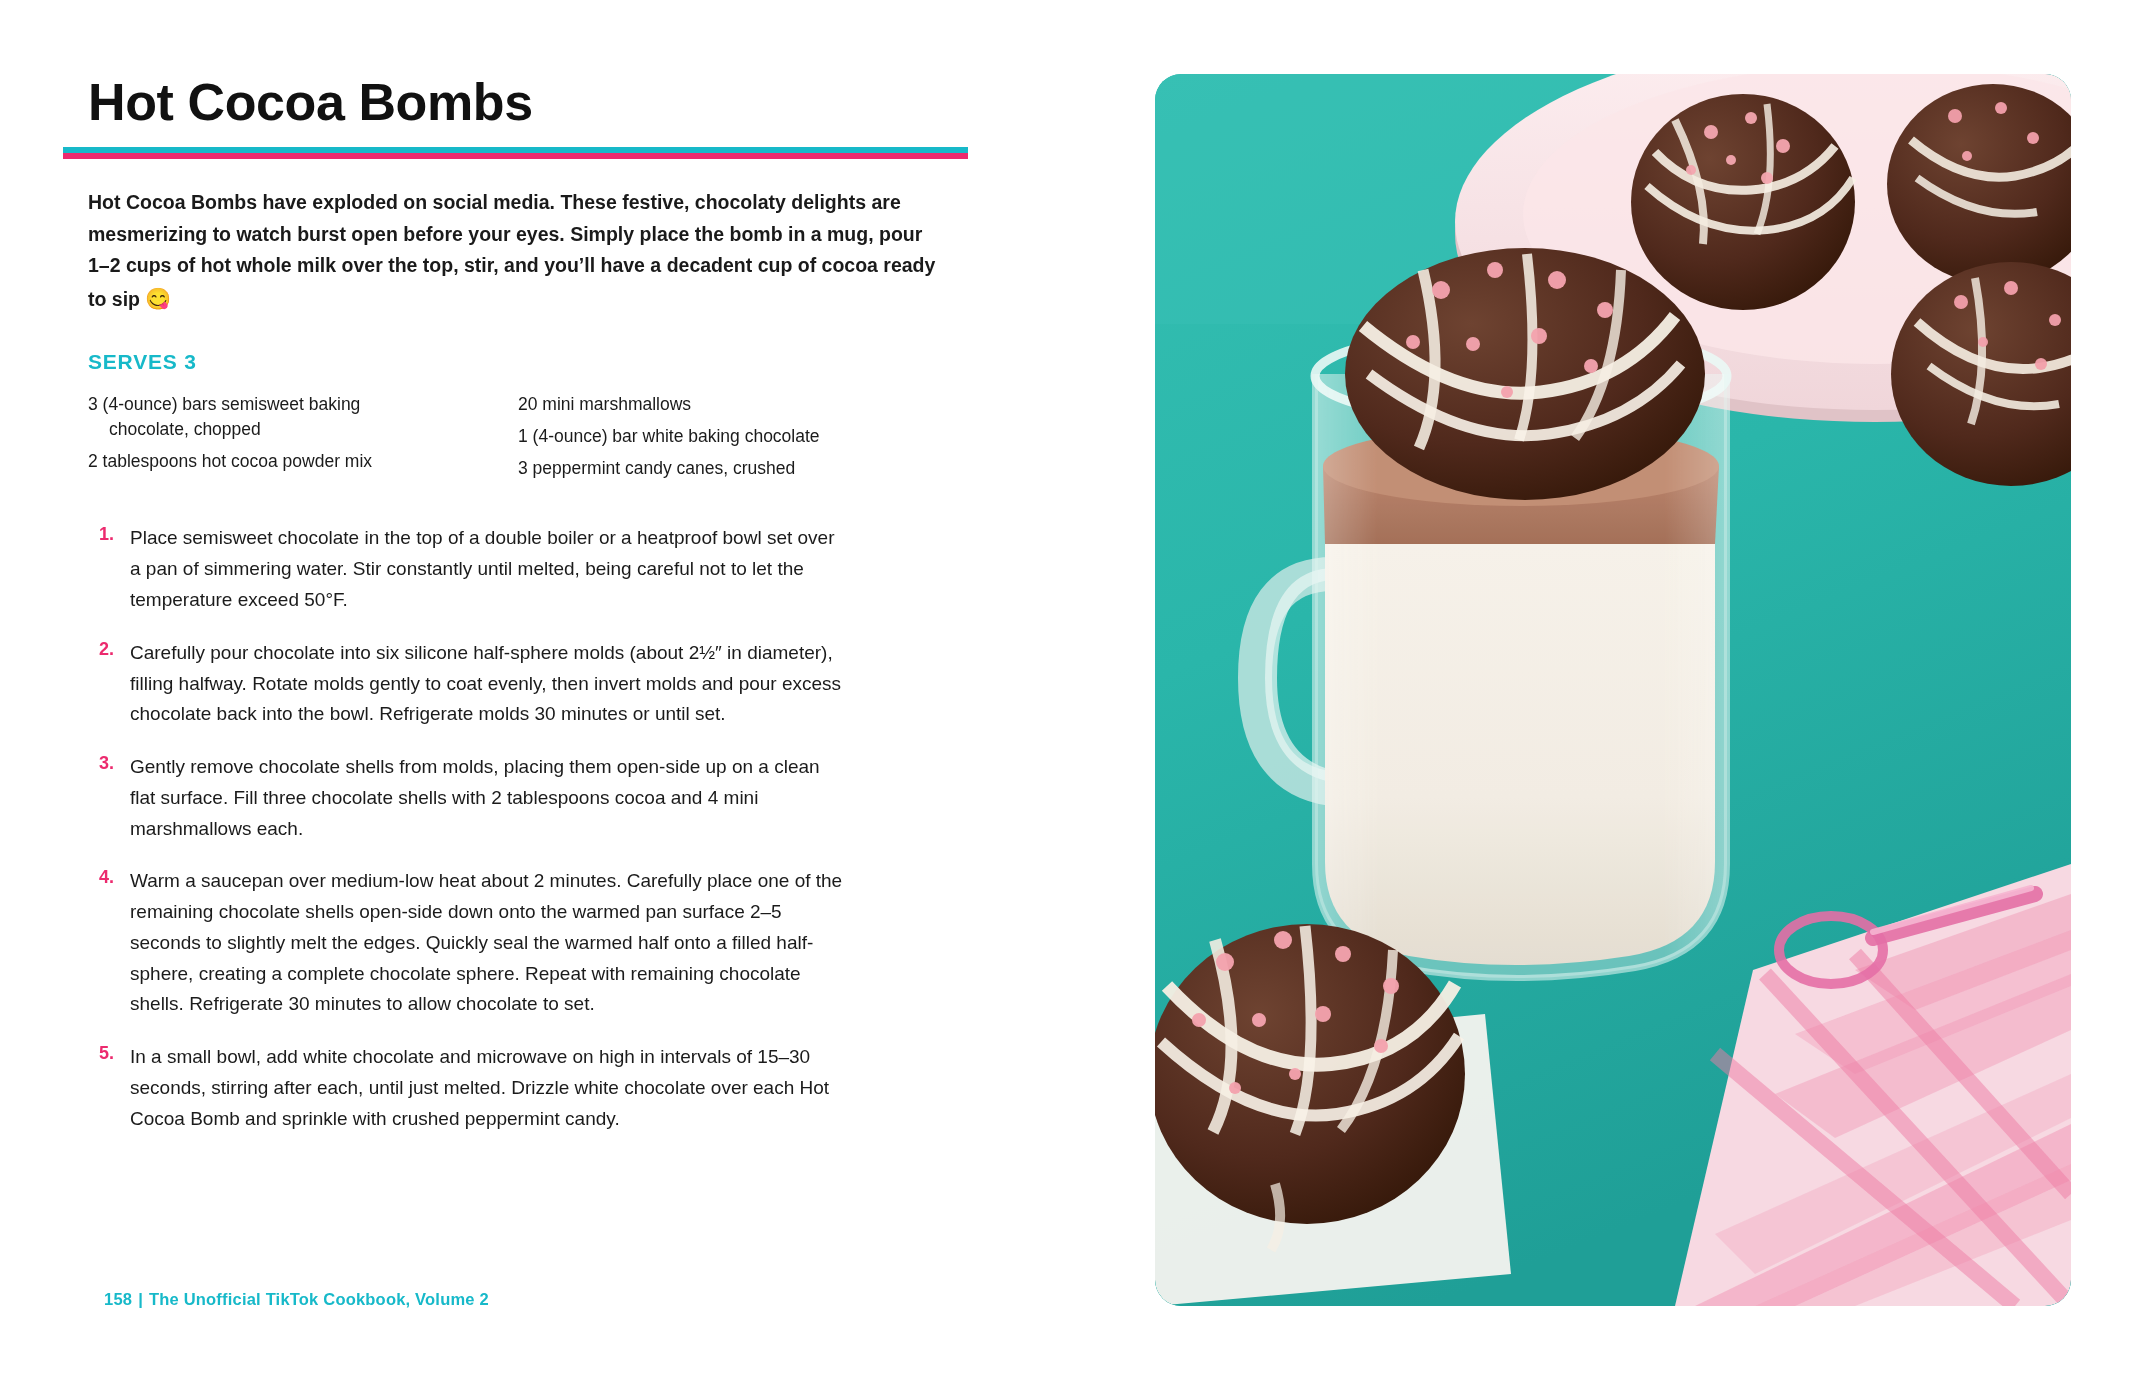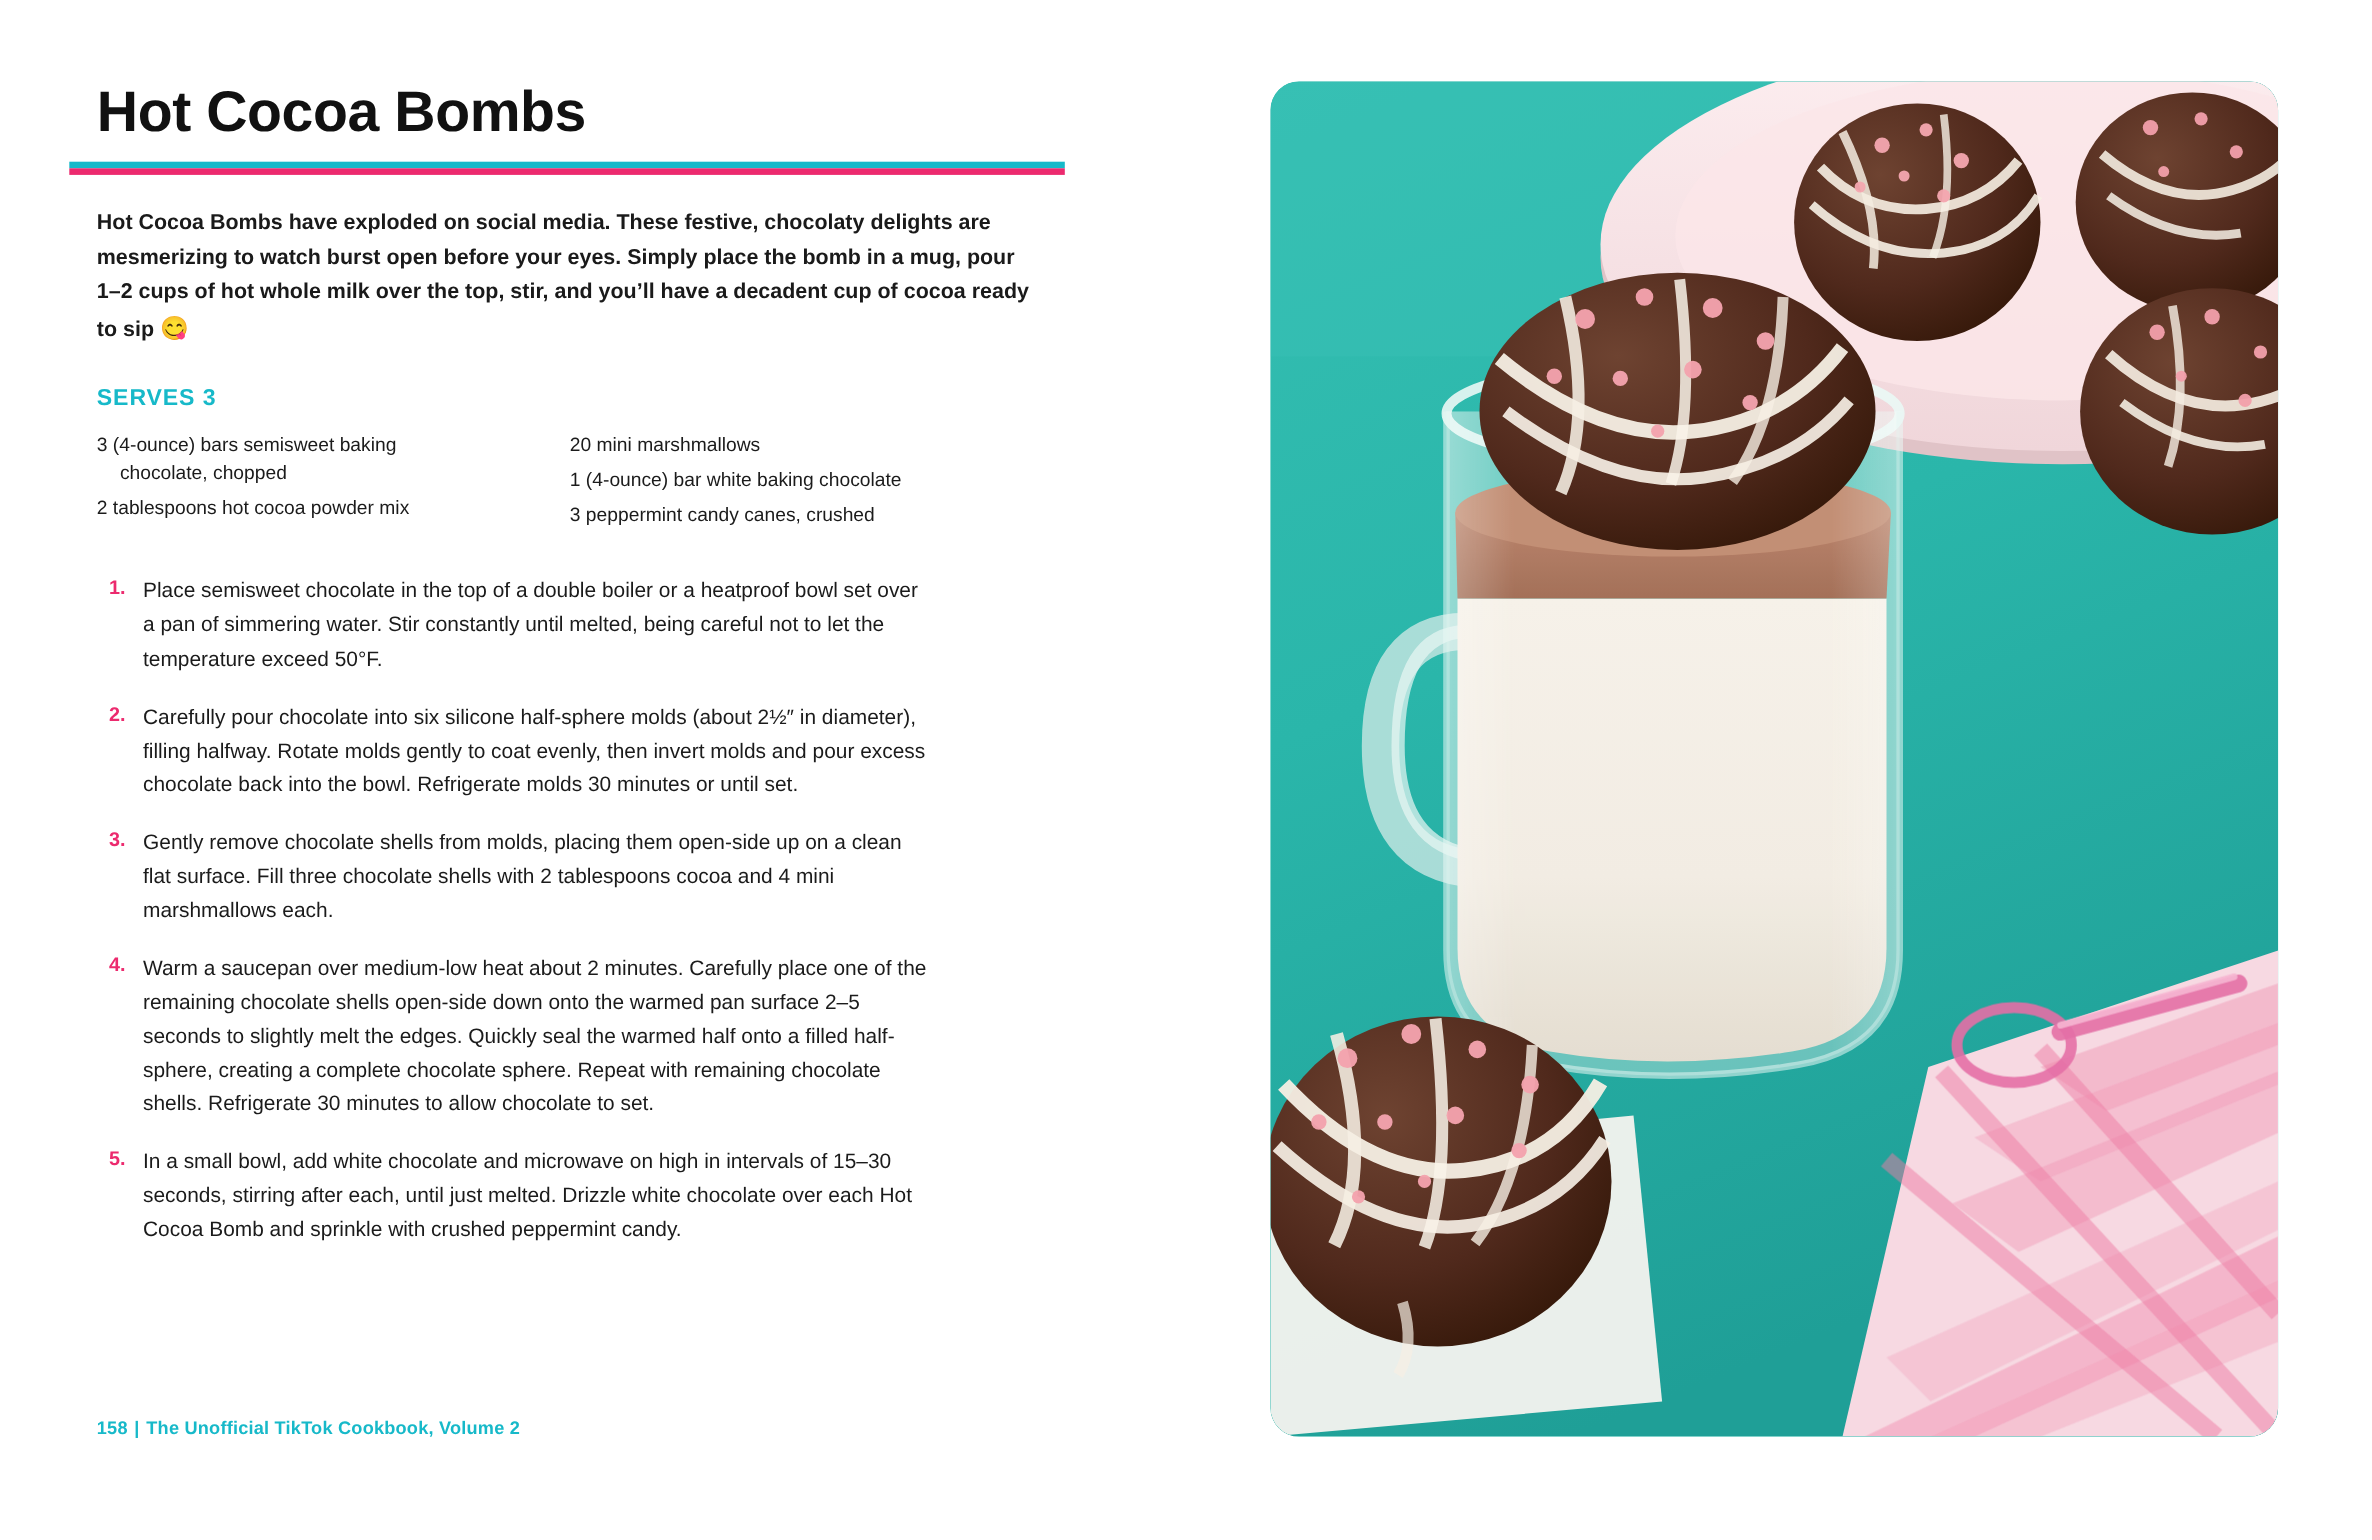--- a/index.html
+++ b/index.html
@@ -123,21 +123,21 @@
   }
   .step-text {
     font-size: 19px;
     line-height: 1.62;
     color: #1b1b1b;
     flex: 1;
   }
 
   .footer {
     position: absolute;
-    left: 88px;
+    left: 104px;
     top: 1290px;
     font-size: 16.5px;
     font-weight: bold;
     color: #17b9c9;
     letter-spacing: 0.2px;
   }
   .footer .sep {
     color: #17b9c9;
     margin: 0 6px;
   }

